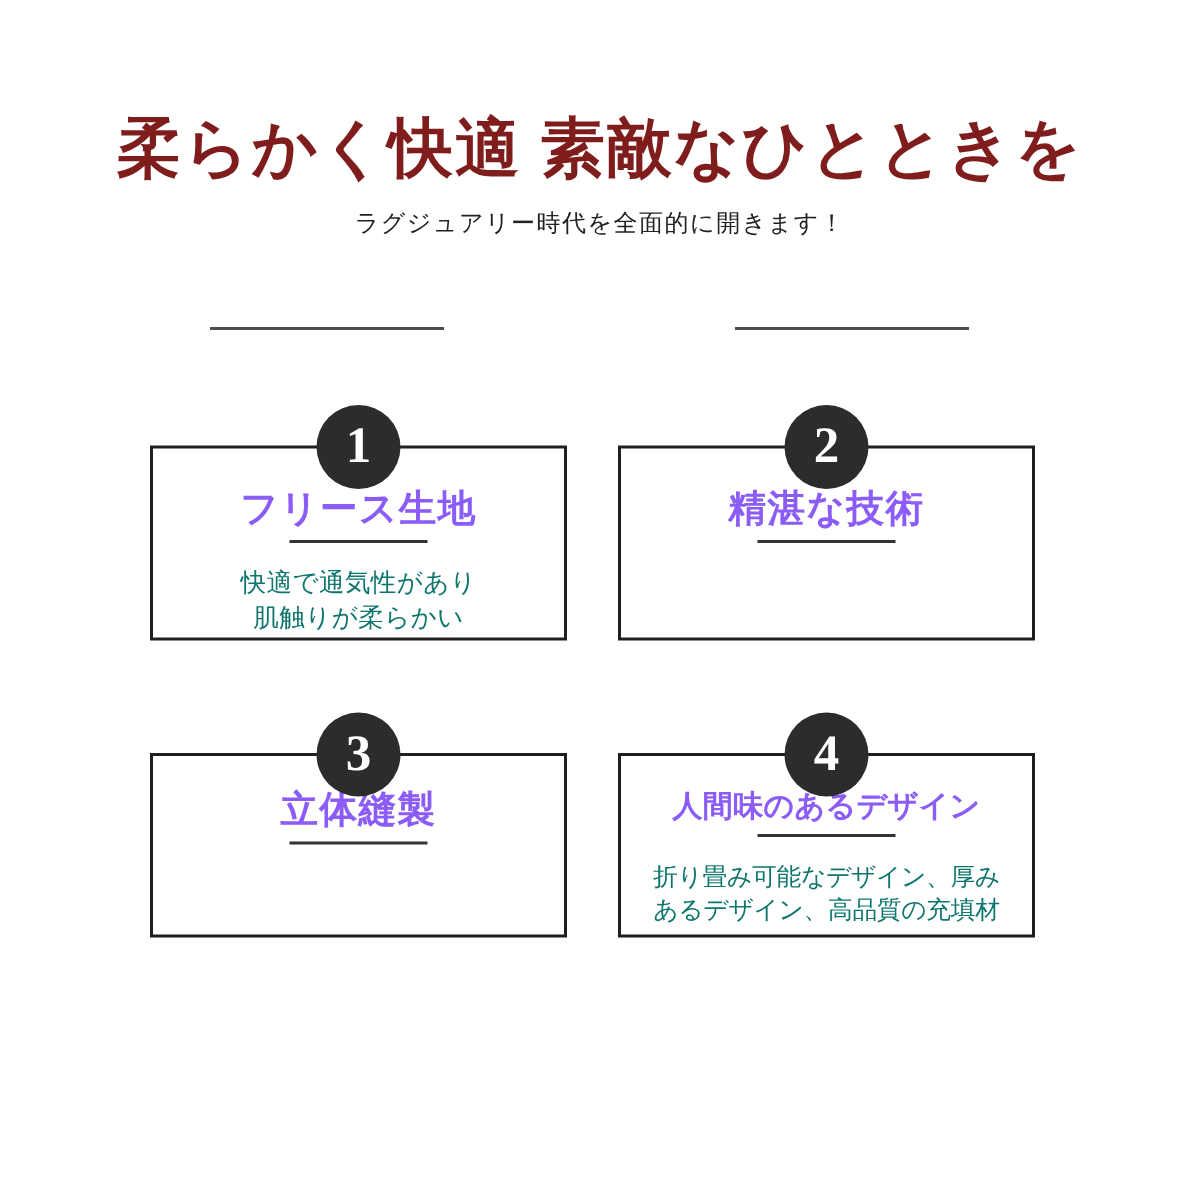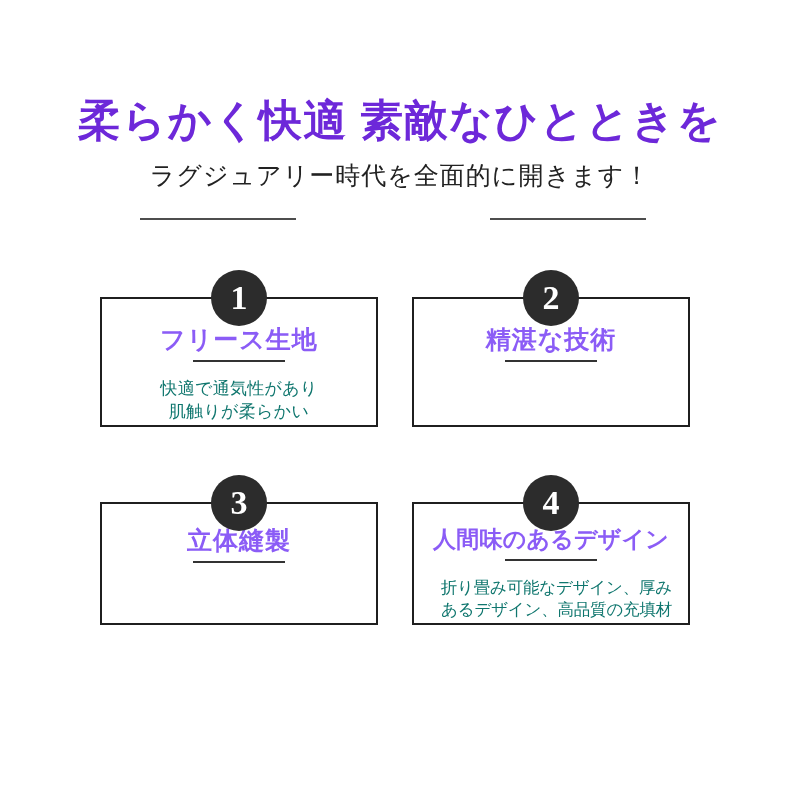--- a/index.html
+++ b/index.html
@@ -26,35 +26,35 @@
   .header {
     position: absolute;
     top: 0;
     left: 0;
     width: 800px;
     text-align: center;
   }
 
   .headline {
     margin: 0;
-    padding-top: 97px;
+    padding-top: 76px;
     font-family: "Liberation Serif", "DejaVu Serif", serif;
     font-size: 43px;
     font-weight: 700;
     letter-spacing: 1.5px;
     line-height: 1.1;
-    color: #6d28d9;
+    color: #7f1d1d;
     white-space: nowrap;
   }
 
   .subhead {
     margin: 0;
     padding-top: 18px;
     font-family: "Liberation Serif", "DejaVu Serif", serif;
-    font-size: 25px;
+    font-size: 16px;
     font-weight: 400;
     letter-spacing: 1px;
     line-height: 1.1;
     color: #222222;
     white-space: nowrap;
   }
 
   
   .rules {
     position: absolute;
@@ -128,41 +128,41 @@
   .card-title {
     margin: 0;
     font-family: "Liberation Serif", "DejaVu Serif", serif;
     font-size: 25px;
     font-weight: 700;
     letter-spacing: 1px;
     line-height: 1.05;
     color: #8b5cf6;
     white-space: nowrap;
   }
-  .card-4 .card-title { font-size: 23px; letter-spacing: 0.2px; }
+  .card-4 .card-title { font-size: 20px; letter-spacing: 0.2px; }
 
   .card-rule {
     width: 92px;
     height: 2px;
     background: #333333;
     margin: 7px auto 6px auto;
   }
 
   .card-text {
     margin: 16px;
     font-family: "Liberation Serif", "DejaVu Serif", serif;
     font-size: 17px;
     font-weight: 400;
     line-height: 1.32;
     color: #0f766e;
     letter-spacing: 0.3px;
     white-space: nowrap;
   }
   .card-3 .card-text { font-size: 16.5px; letter-spacing: 0; }
-  .card-4 .card-text { font-size: 16.5px; letter-spacing: -0.2px; text-align: right; }
+  .card-4 .card-text { font-size: 16.5px; letter-spacing: -0.2px; }
   .card-text .line { display: block; }
 </style>
 </head>
 <body>
 
 <div class="page">
 
   <div class="header">
     <h1 class="headline">柔らかく快適 素敵なひとときを</h1>
     <p class="subhead">ラグジュアリー時代を全面的に開きます！</p>

